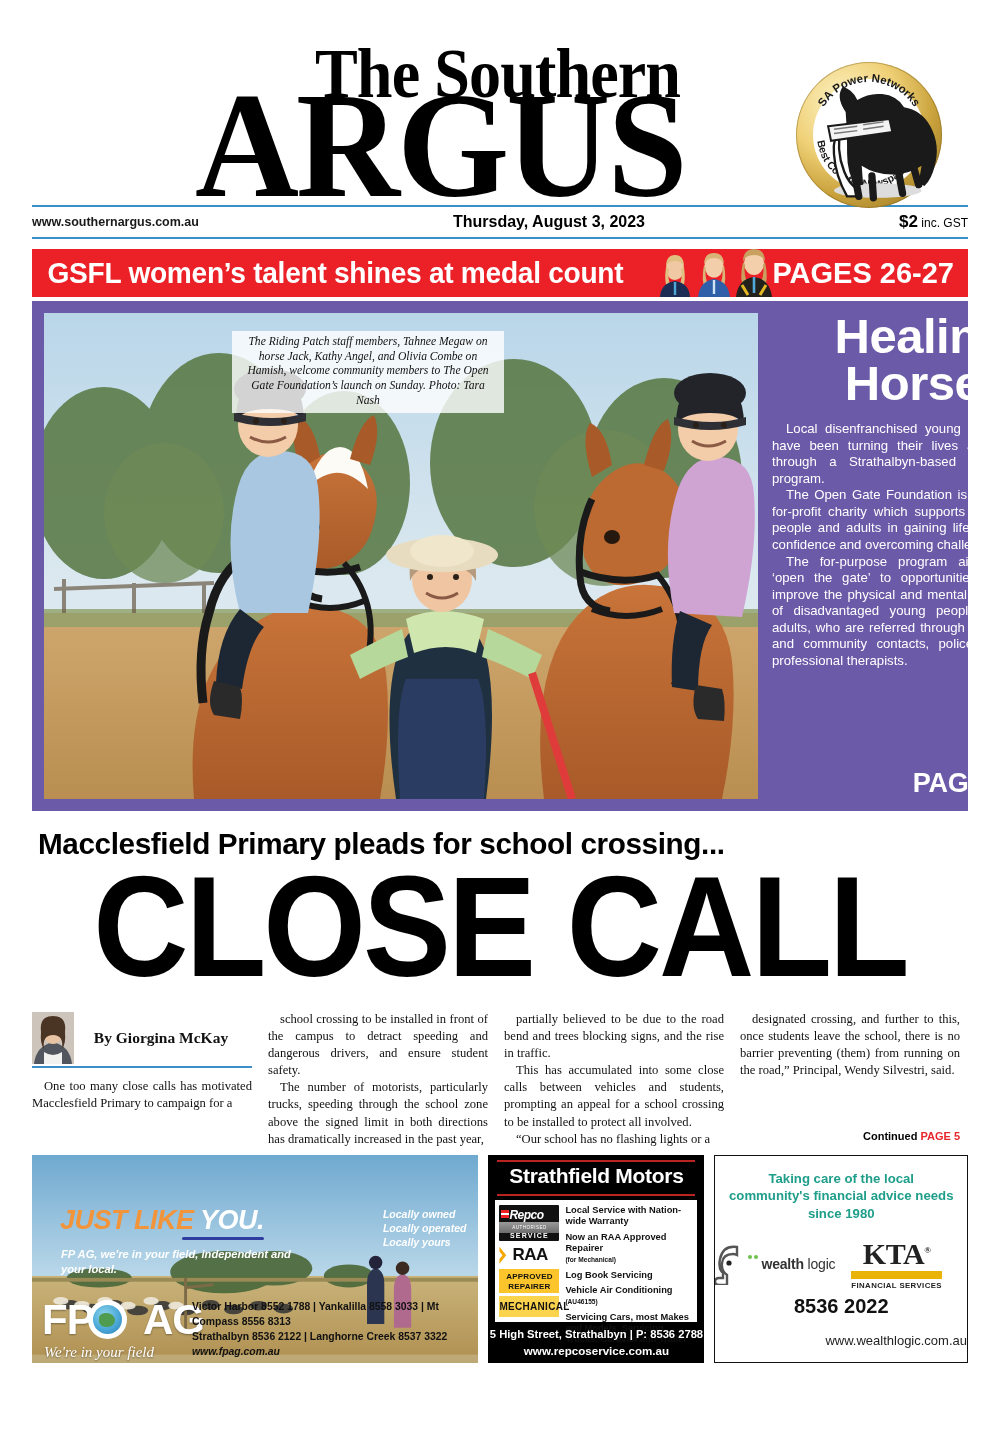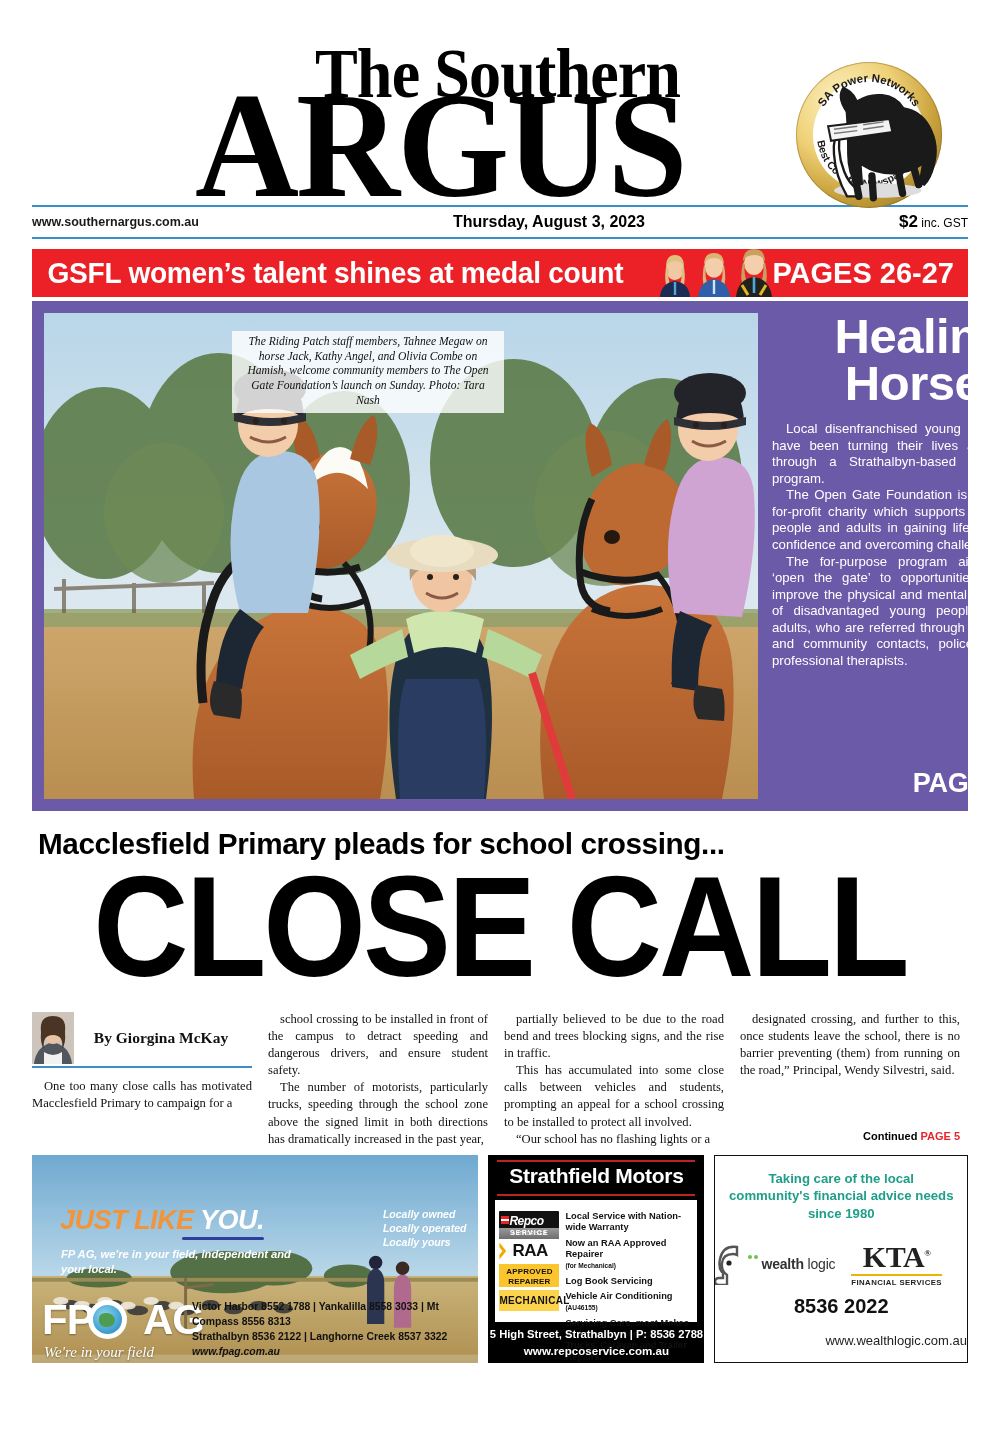--- a/index.html
+++ b/index.html
@@ -237,21 +237,21 @@
     border:1px solid #000; overflow:hidden;
   }
   .sm-title {
     position:absolute; left:0; right:0; top:8px; text-align:center;
     color:#fff; font-size:21px; font-weight:700; letter-spacing:-0.3px;
   }
   .sm-rule-a { position:absolute; left:8px; right:8px; top:4px; height:2px; background:#b22; }
   .sm-rule-b { position:absolute; left:8px; right:8px; top:38px; height:2px; background:#b22; }
   .sm-white {
     position:absolute; left:6px; right:6px; top:44px; height:122px;
-    background:#fff; display:flex; gap:6px; padding:11px 4px;
+    background:#fff; display:flex; gap:6px; padding:5px 4px;
   }
   .sm-logos { width:60px; display:flex; flex-direction:column; gap:3px; }
   .logo-repco {
     height:40px; background:#111; position:relative; border-radius:1px;
   }
   .logo-repco .rp {
     position:absolute; left:10px; top:3px; color:#fff; font-size:12px;
     font-weight:700; font-style:italic; letter-spacing:-0.5px;
   }
   .logo-repco .stripes {
@@ -323,21 +323,21 @@
   .wl-name .lite { font-weight:400; }
   .wl-right { text-align:center; }
   .wl-kta {
     font-family:"Liberation Serif", serif;
     font-size:30px; font-weight:700; color:#222; line-height:1;
     letter-spacing:-0.5px; position:relative;
   }
   .wl-kta sup { font-size:9px; vertical-align:super; }
   .wl-kta-sub {
     font-size:7.8px; font-weight:700; color:#222; letter-spacing:.4px;
-    border-top:2px solid #eab308; margin-top:2px; padding-top:2px;
+    border-top:8px solid #eab308; margin-top:2px; padding-top:2px;
   }
   .wl-phone {
     position:absolute; left:0; right:0; bottom:44px; text-align:center;
     font-size:20px; font-weight:700; color:#111;
   }
   .wl-web {
     position:absolute; left:0; right:0; bottom:14px; text-align:right;
     font-size:13px; color:#222;
   }
 </style>

